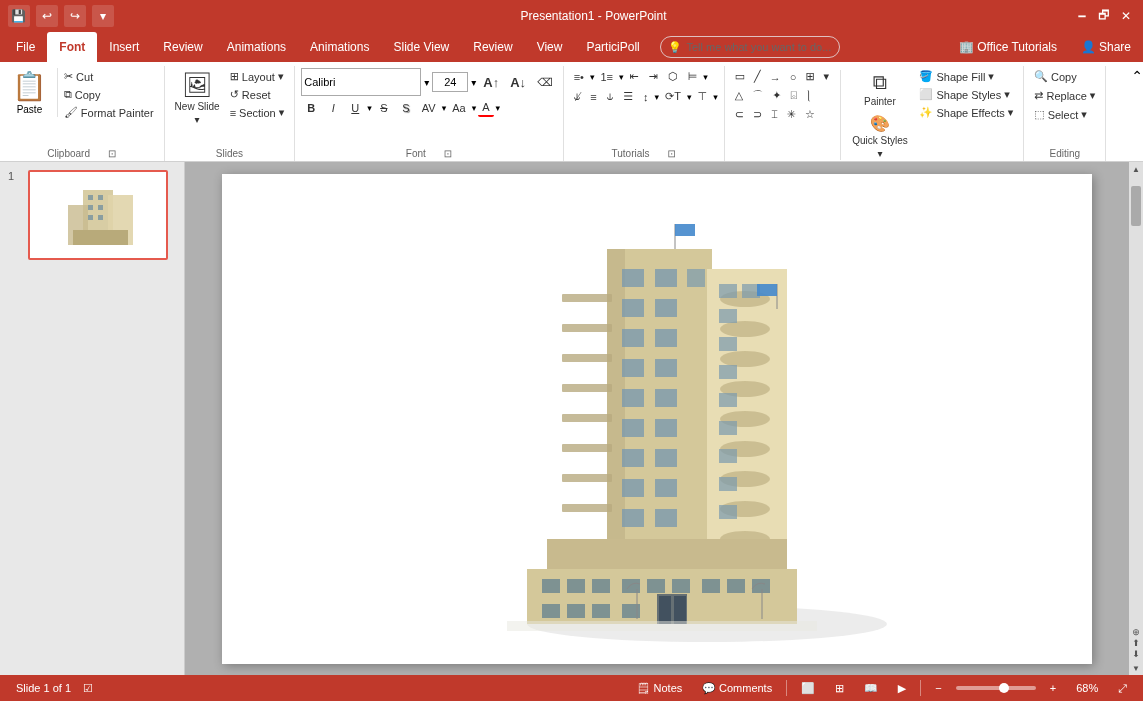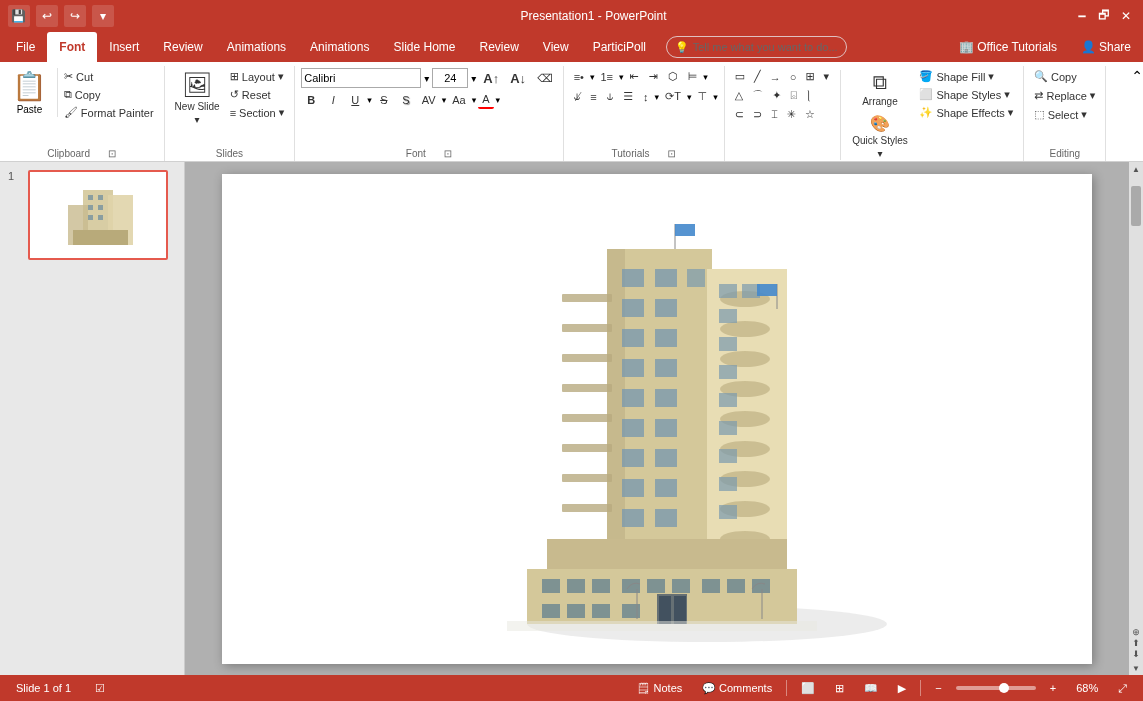--- a/index.html
+++ b/index.html
@@ -128,36 +128,36 @@
     
     .font-size-input {
       width: 36px;
       height: 20px;
       border: 1px solid #aaa;
       text-align: center;
       font-size: 11px;
     }
     .font-name-input {
       width: 120px;
-      height: 20px;
+      height: 28px;
       border: 1px solid #aaa;
       font-size: 11px;
       padding: 0 2px;
     }
 
     
     .status-bar {
       background: #c0392b;
       height: 26px;
       display: flex;
       align-items: center;
       padding: 0 10px;
       color: white;
       font-size: 11px;
-      gap: 12px;
+      gap: 0;
       flex-shrink: 0;
     }
     .status-bar-right {
       margin-left: auto;
       display: flex;
       align-items: center;
       gap: 8px;
     }
     .status-btn {
       display: flex;
@@ -303,21 +303,21 @@
   </div>
 </div>
 
 <div class="menu-bar">
   <div class="menu-item">File</div>
   <div class="menu-item active">Font</div>
   <div class="menu-item">Insert</div>
   <div class="menu-item">Review</div>
   <div class="menu-item">Animations</div>
   <div class="menu-item">Animations</div>
-  <div class="menu-item">Slide Home</div>
+  <div class="menu-item">Slide View</div>
   <div class="menu-item">Review</div>
   <div class="menu-item">View</div>
   <div class="menu-item">ParticiPoll</div>
   <div class="tell-me">
     <span>💡</span>
     <span>Tell me what you want to do...</span>
   </div>
   <div class="menu-right">
     <div class="menu-right-item">
       <span>🏢</span>
@@ -479,21 +479,21 @@
           <div class="ribbon-btn-sm">⌶</div>
           <div class="ribbon-btn-sm">✳</div>
           <div class="ribbon-btn-sm">☆</div>
         </div>
       </div>
       <div class="ribbon-separator"></div>
 
       <div style="display:flex; flex-direction:column; gap:1px;">
         <div class="ribbon-btn" style="min-width:50px; flex-direction:column; align-items:center; font-size:10px;">
           <span style="font-size:20px;">⧉</span>
-          <span>Arrange</span>
+          <span>Painter</span>
         </div>
         <div class="ribbon-btn" style="min-width:50px; flex-direction:column; align-items:center; font-size:10px;">
           <span style="font-size:16px;">🎨</span>
           <span>Quick Styles</span>
           <span>▾</span>
         </div>
       </div>
       <div class="ribbon-col">
         <div class="ribbon-btn-sm">
           <span>🪣</span>

